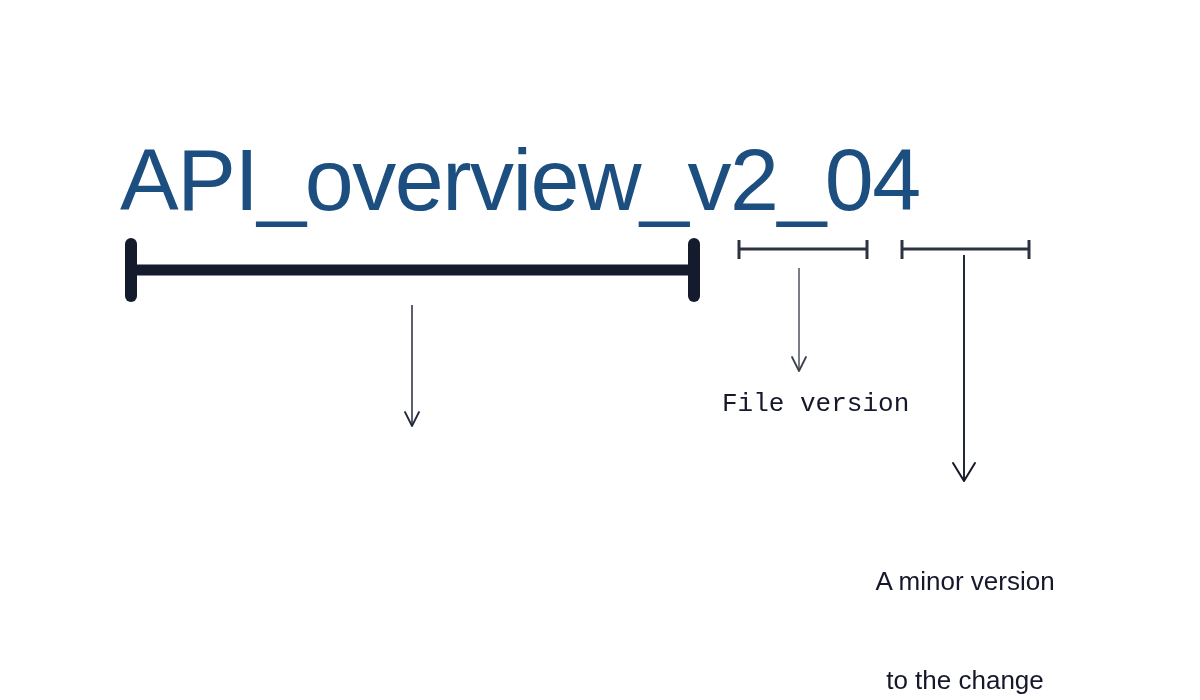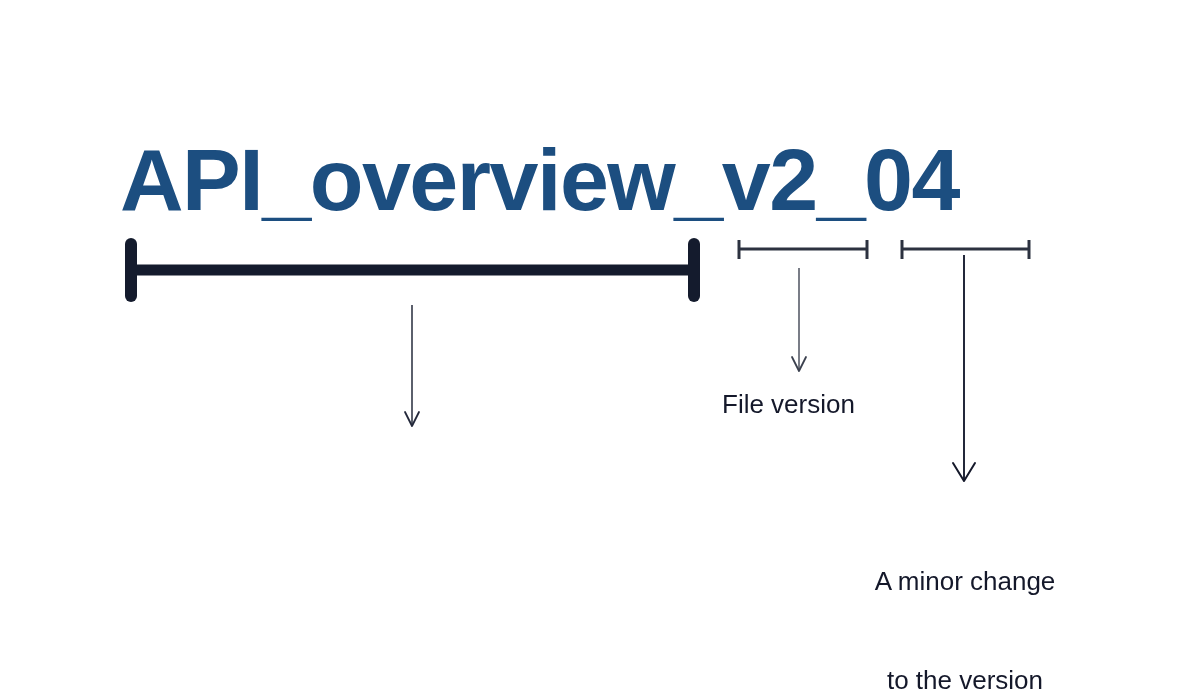--- a/index.html
+++ b/index.html
@@ -23,21 +23,21 @@
     left: 0;
     top: 0;
     width: 1200px;
     height: 700px;
   }
   .filename-title {
     position: absolute;
     left: 120px;
     top: 136px;
     font-family: "Liberation Sans", sans-serif;
-    font-weight: bold;
+    font-weight: normal;
     font-size: 88px;
     letter-spacing: -1.5px;
     line-height: 1;
     color: #1c4e80;
     white-space: nowrap;
   }
   .annot-label {
     position: absolute;
     font-family: "Liberation Sans", sans-serif;
     font-size: 26px;
@@ -46,20 +46,21 @@
     white-space: pre;
     text-align: center;
   }
   .label-file-name {
     left: 348px;
     top: 444px;
   }
   .label-file-version {
     left: 722px;
     top: 388px;
+    font-family: Liberation Mono, monospace;
   }
   .label-minor-change {
     left: 855px;
     top: 499px;
     width: 220px;
   }
 </style>
 </head>
 <body>
 
@@ -100,17 +101,17 @@
     <g>
       <line x1="964" y1="255" x2="964" y2="480" stroke="#23283a" stroke-width="2"></line>
       <polyline points="953,463 964,481 975,463" fill="none" stroke="#14182a" stroke-width="2" stroke-linecap="round" stroke-linejoin="round"></polyline>
     </g>
   </svg>
 
 
   <div class="annot-label label-file-version">File version</div>
 
   <div class="annot-label label-minor-change">
-    <div>A minor change</div>
-    <div>to the version</div>
+    <div>A minor version</div>
+    <div>to the change</div>
   </div>
 
 </div>
 
 </body></html>

